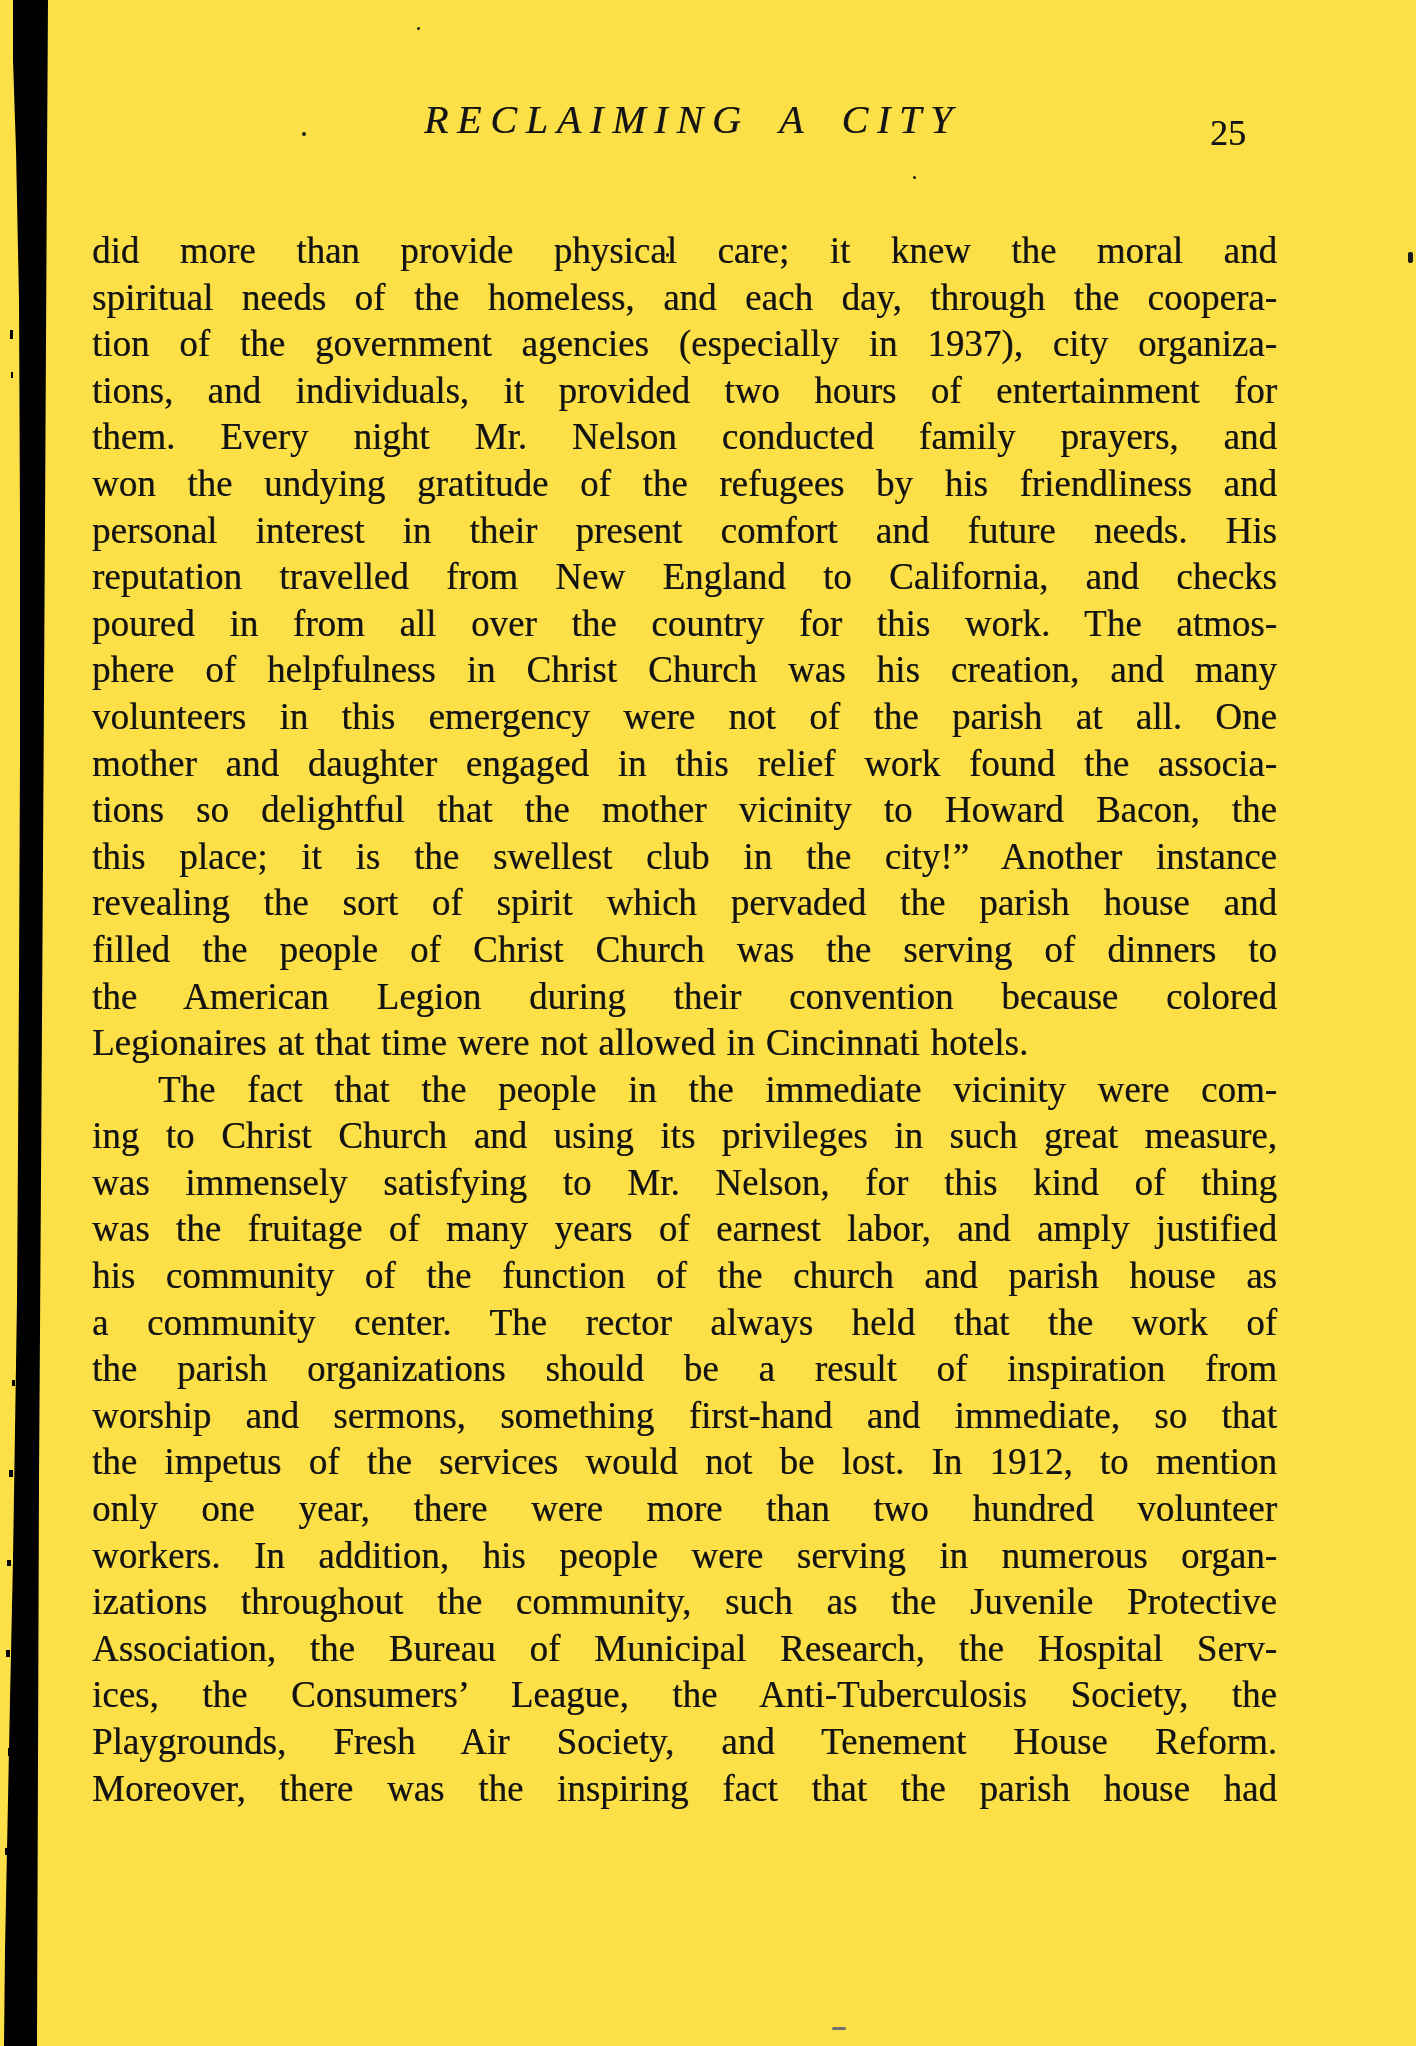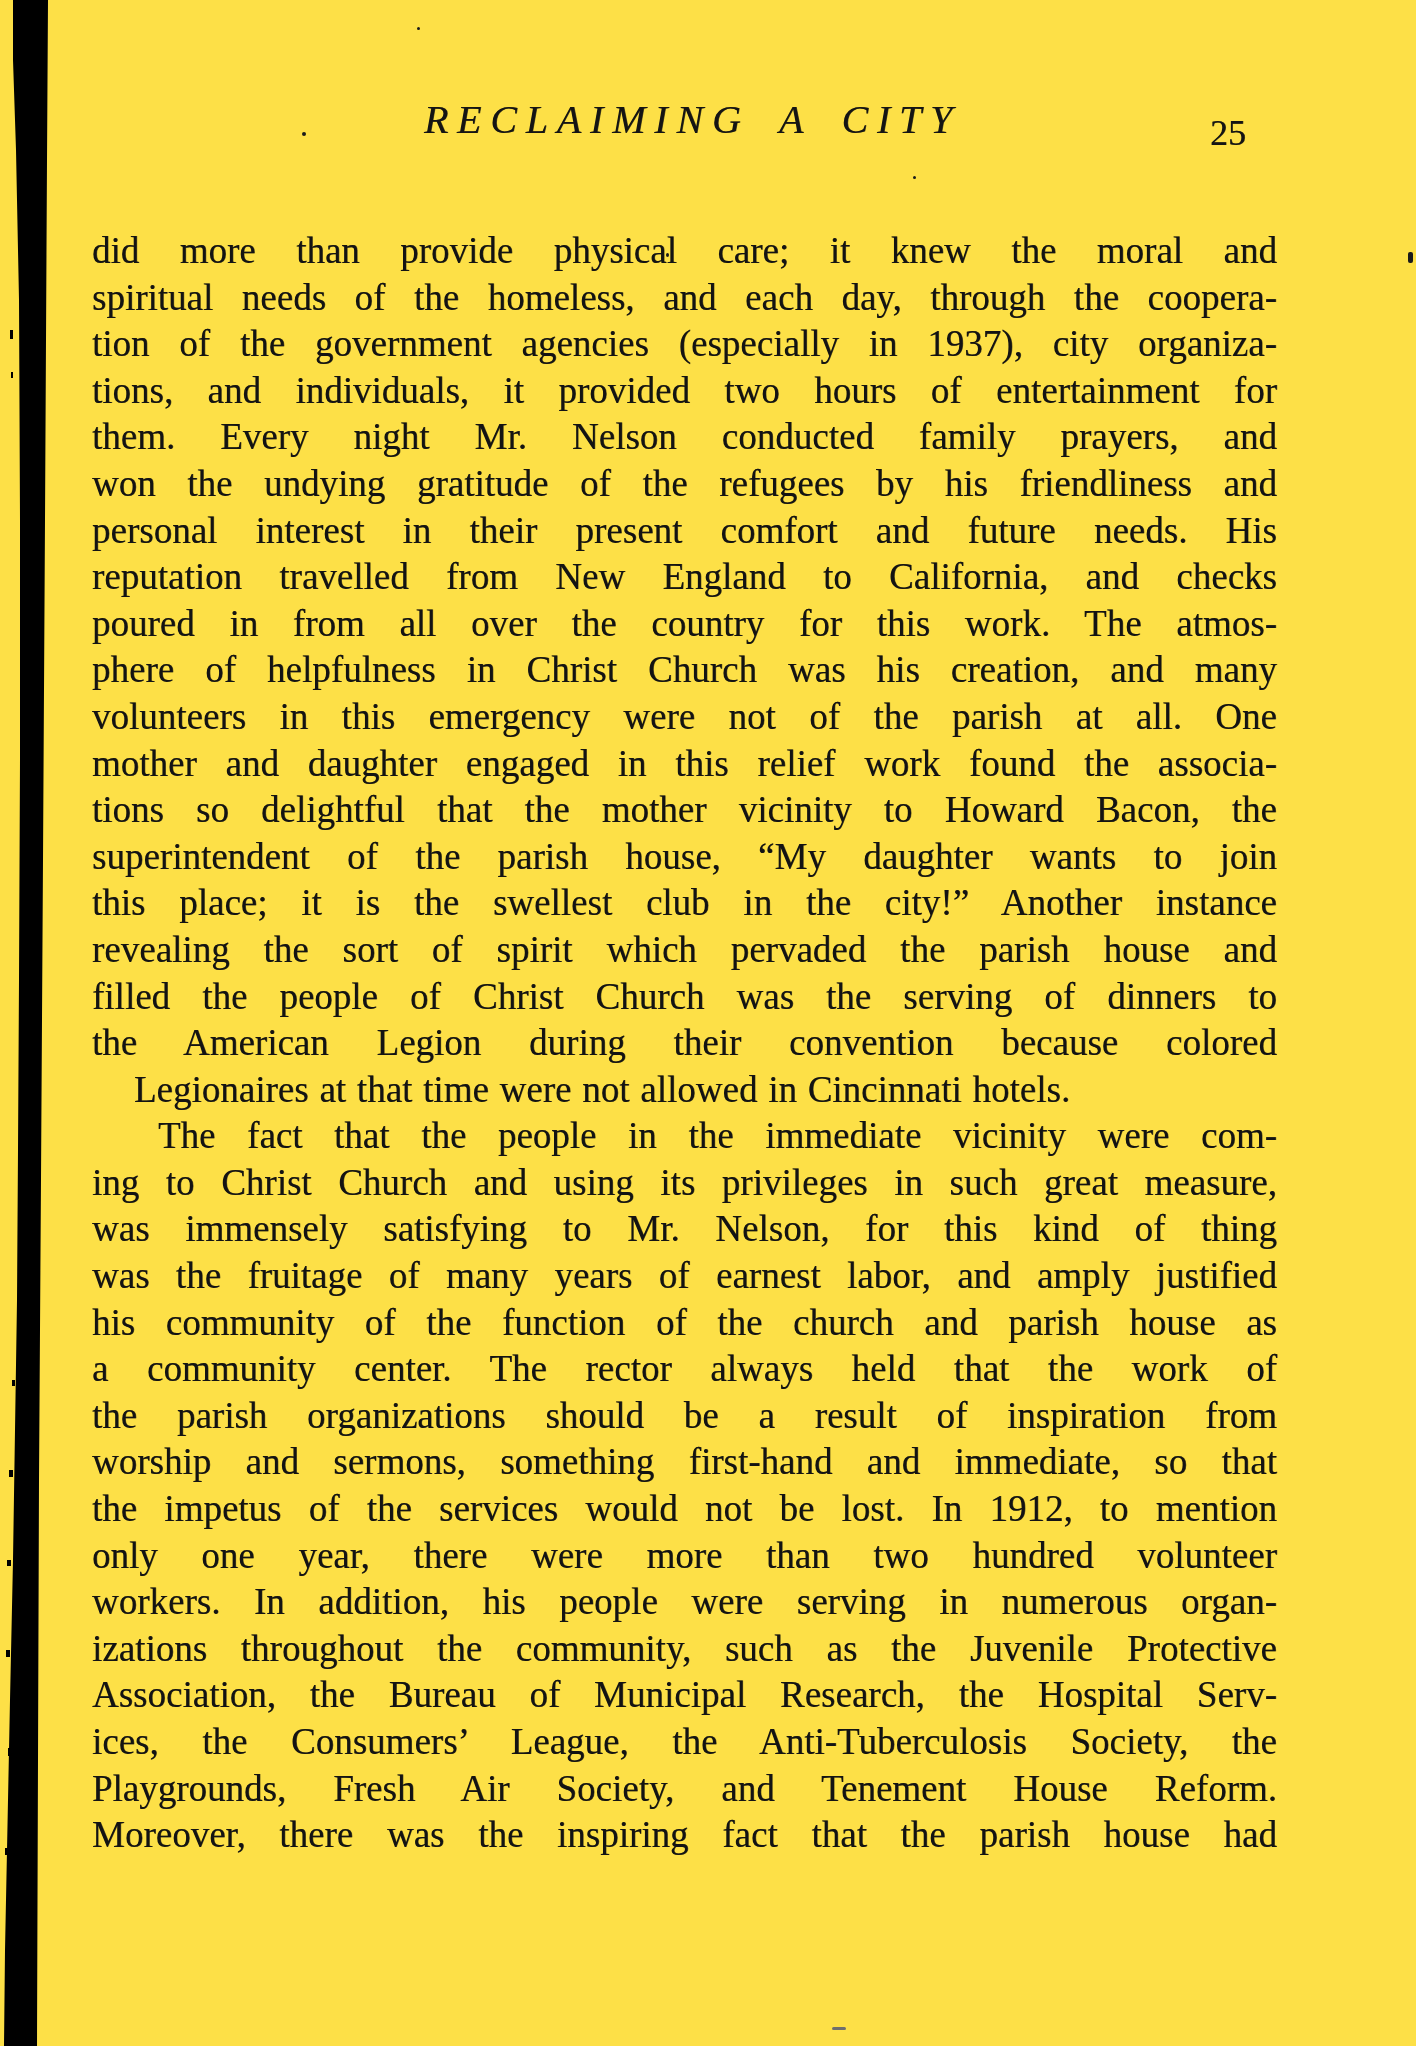--- a/index.html
+++ b/index.html
@@ -46,21 +46,21 @@
   .line {
     font-size: 37px;
     line-height: 46.6px;
     text-align: justify;
     text-align-last: justify;
     word-spacing: 1.5px;
     color: #131313;
     text-shadow: 0.5px 0 0 rgba(0,0,0,0.55);
     white-space: normal;
   }
-  .line.endline { text-align-last: left; margin-left: 42px; }
+  .line.endline { text-align-last: left; }
   .line.indent { text-indent: 66px; }
   .speck {
     position: absolute;
     background: #1a1a1a;
     border-radius: 50%;
   }
 </style>
 </head>
 <body>
 
@@ -93,21 +93,20 @@
       <div class="line">tions, and individuals, it provided two hours of entertainment for</div>
       <div class="line">them. Every night Mr. Nelson conducted family prayers, and</div>
       <div class="line">won the undying gratitude of the refugees by his friendliness and</div>
       <div class="line">personal interest in their present comfort and future needs. His</div>
       <div class="line">reputation travelled from New England to California, and checks</div>
       <div class="line">poured in from all over the country for this work. The atmos-</div>
       <div class="line">phere of helpfulness in Christ Church was his creation, and many</div>
       <div class="line">volunteers in this emergency were not of the parish at all. One</div>
       <div class="line">mother and daughter engaged in this relief work found the associa-</div>
       <div class="line">tions so delightful that the mother vicinity to Howard Bacon, the</div>
-      <div class="line">superintendent of the parish house, “My daughter wants to join</div>
       <div class="line">this place; it is the swellest club in the city!” Another instance</div>
       <div class="line">revealing the sort of spirit which pervaded the parish house and</div>
       <div class="line">filled the people of Christ Church was the serving of dinners to</div>
       <div class="line">the American Legion during their convention because colored</div>
       <div class="line endline">Legionaires at that time were not allowed in Cincinnati hotels.</div>
       <div class="line indent">The fact that the people in the immediate vicinity were com-</div>
       <div class="line">ing to Christ Church and using its privileges in such great measure,</div>
       <div class="line">was immensely satisfying to Mr. Nelson, for this kind of thing</div>
       <div class="line">was the fruitage of many years of earnest labor, and amply justified</div>
       <div class="line">his community of the function of the church and parish house as</div>

